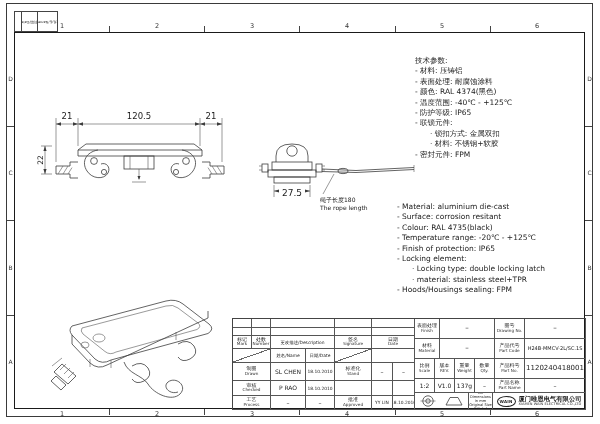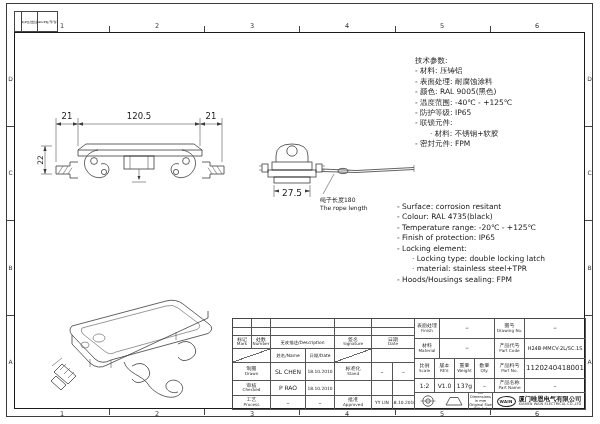--- a/index.html
+++ b/index.html
@@ -162,29 +162,31 @@
     <path class="thin" d="M34,82 l6,-6 M38,86 l6,-6 M42,90 l6,-6"></path>
     <path class="ln" d="M30,88 l10,9 l-5,5 l-10,-9 z"></path>
     <path class="thin" d="M36,70 l-10,8"></path>
     <path class="ln" d="M98,74 c4,12 18,13 24,22 c6,10 24,18 32,10 c8,-8 -4,-18 -12,-12 c-6,5 2,13 10,10"></path>
   </svg>
 
   <div class="abs spec" style="left:415px;top:56px">
     <div>技术参数:</div>
     <div>- 材料: 压铸铝</div>
     <div>- 表面处理: 耐腐蚀涂料</div>
-    <div>- 颜色: RAL 9005(黑色)</div>
+    <div>- 颜色: RAL 4374(黑色)</div>
     <div>- 温度范围: -40℃ - +125℃</div>
     <div>- 防护等级: IP65</div>
     <div>- 联锁元件:</div>
+    <div class="indent">· 锁扣方式: 金属双扣</div>
     <div class="indent">· 材料: 不锈钢+软胶</div>
     <div>- 密封元件: FPM</div>
   </div>
 
   <div class="abs spec" style="left:397px;top:202px">
+    <div>- Material: aluminium die-cast</div>
     <div>- Surface: corrosion resitant</div>
     <div>- Colour: RAL 4735(black)</div>
     <div>- Temperature range: -20℃ - +125℃</div>
     <div>- Finish of protection: IP65</div>
     <div>- Locking element:</div>
     <div class="indent">· Locking type: double locking latch</div>
     <div class="indent">· material: stainless steel+TPR</div>
     <div>- Hoods/Housings sealing: FPM</div>
   </div>
 

